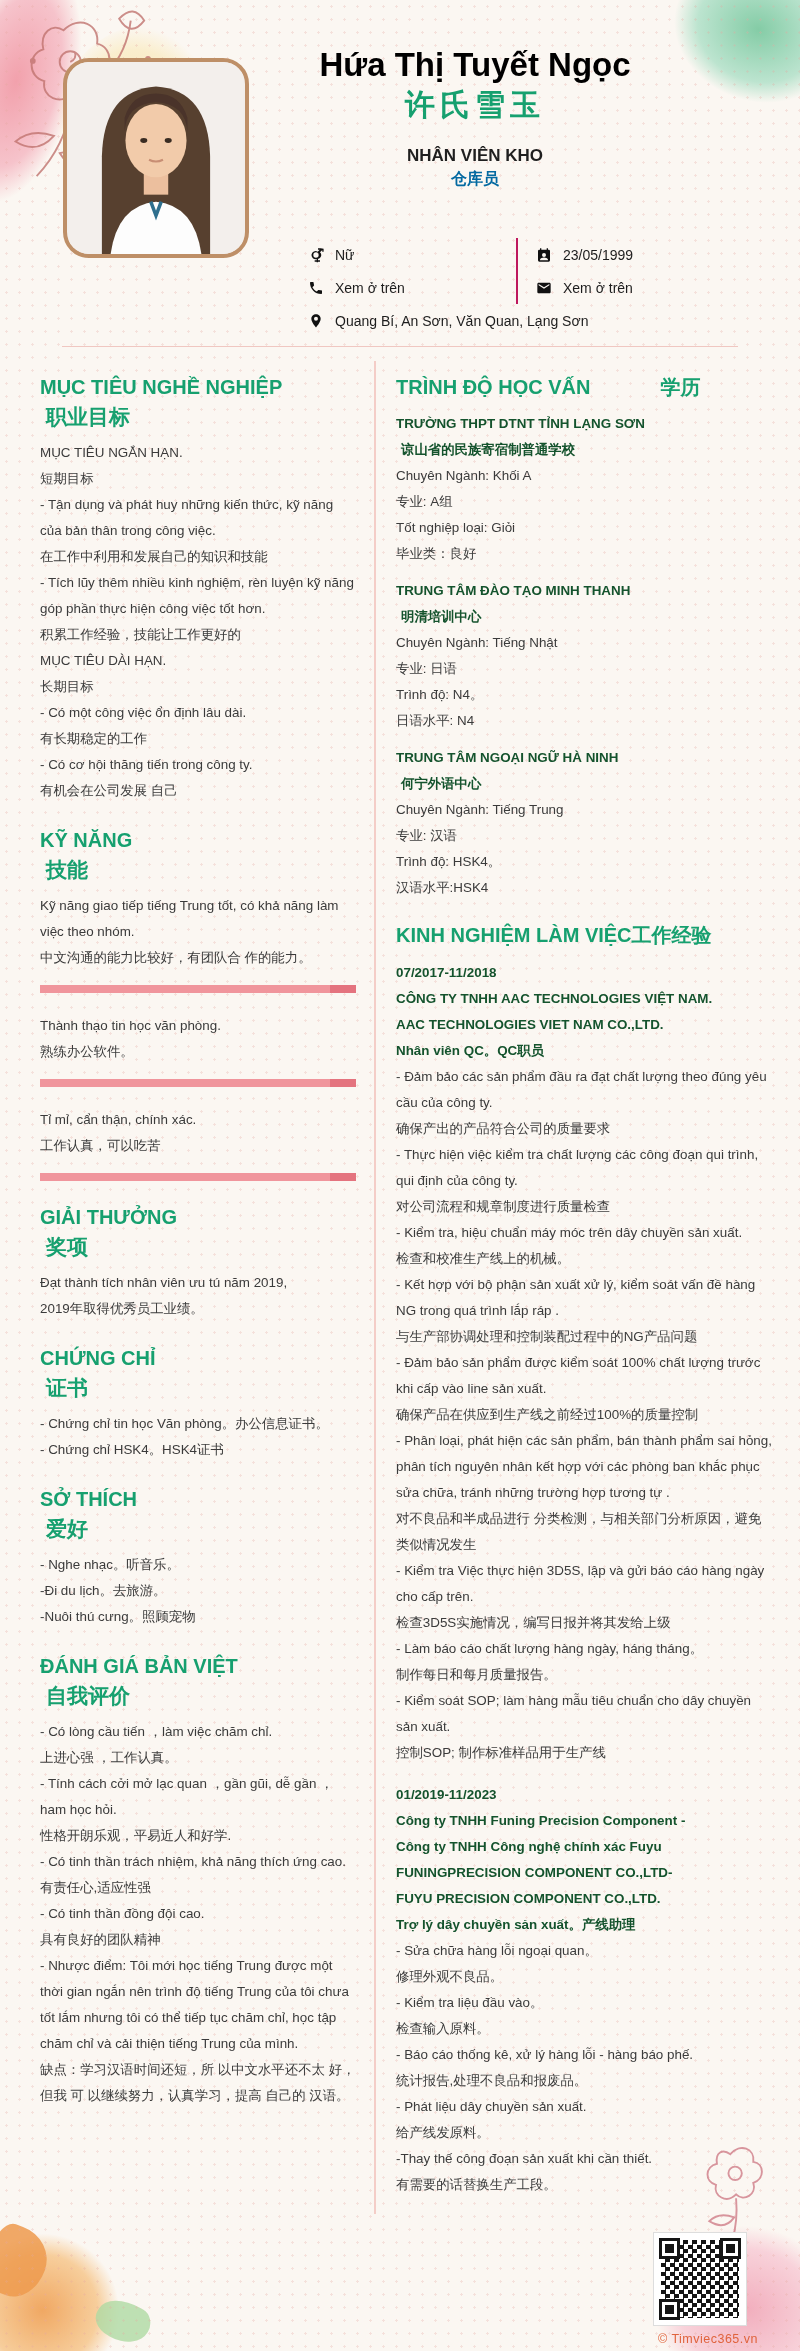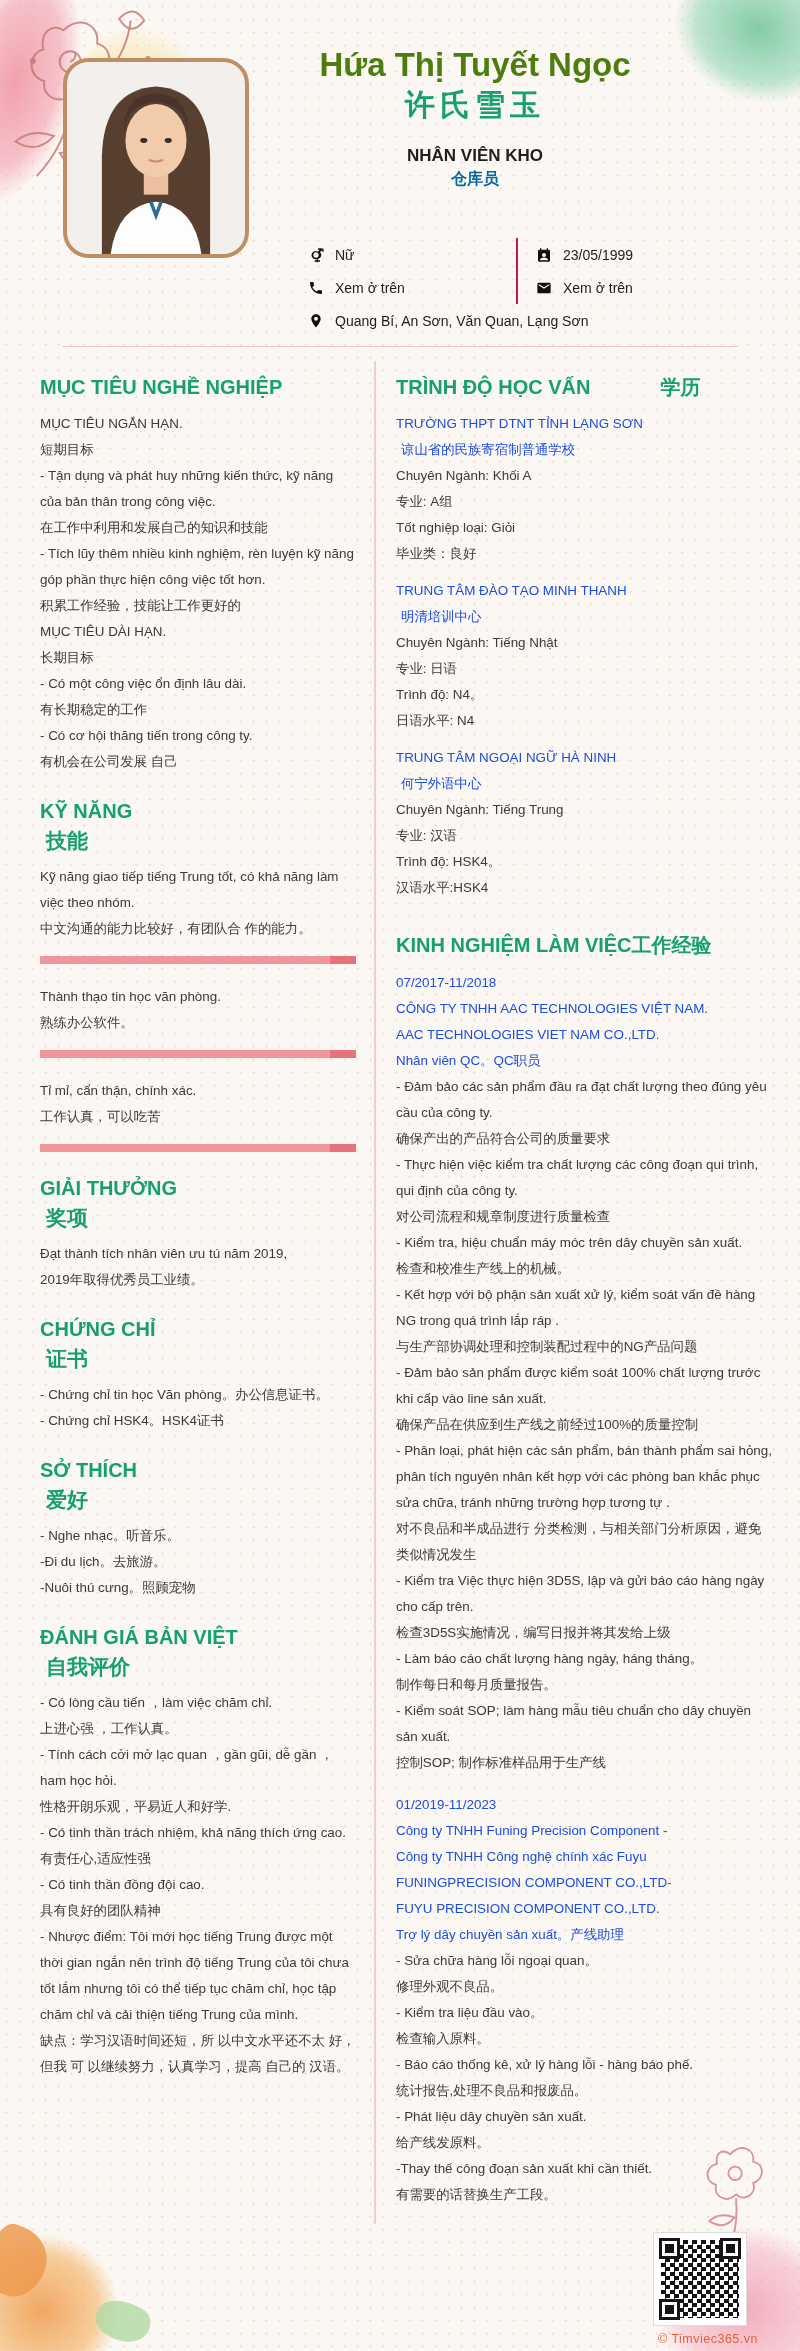--- a/index.html
+++ b/index.html
@@ -30,21 +30,21 @@
     background:radial-gradient(closest-side at 55% 55%,#F2AFBE,#F8D2DA 72%,rgba(248,210,218,0));
     border-radius:50% 50% 42% 58%/55% 45% 58% 42%;}
   .flower-tl{position:absolute;left:4px;top:0;width:192px;height:214px;z-index:1;}
   .flower-br{position:absolute;right:14px;bottom:104px;width:96px;height:110px;z-index:1;}
   
   .header{position:relative;height:346px;z-index:2;}
   .photo{position:absolute;left:63px;top:58px;width:186px;height:200px;border:4px solid #BE8F67;
     border-radius:26px;overflow:hidden;background:#f2eeea;box-sizing:border-box;}
   .photo svg{width:100%;height:100%;display:block;}
   .head-right{position:absolute;left:240px;top:44px;width:470px;text-align:center;}
-  .name-vi{font-size:33px;font-weight:700;color:#4d7c0f;line-height:42px;margin:0;}
+  .name-vi{font-size:33px;font-weight:700;color:#000000;line-height:42px;margin:0;}
   .name-zh{font-size:30px;font-weight:700;color:#16A06F;letter-spacing:5px;line-height:38px;margin:0;}
   .job-title{margin-top:20px;font-size:17px;font-weight:700;color:#1f1f1f;line-height:23px;}
   .job-title-zh{font-size:16px;font-weight:700;color:#0369a1;line-height:23px;}
   .contact{position:absolute;left:308px;top:238px;width:470px;display:grid;
     grid-template-columns:208px 1fr;font-size:14px;color:#1d1d1d;}
   .c-item{display:flex;align-items:center;height:33px;}
   .c-item svg{width:16px;height:16px;margin-right:11px;flex:0 0 16px;fill:#111;}
   .c-item.sep{border-left:2px solid #be185d;padding-left:18px;}
   .c-item.full{grid-column:1/3;}
   .hr{border-top:1px solid #F0C7C1;margin:0 62px;position:relative;z-index:2;}
@@ -53,21 +53,21 @@
   .col-left{width:334px;padding-right:18px;box-sizing:border-box;}
   .divider-v{width:2px;background:#F4CDC7;align-self:stretch;}
   .col-right{flex:1;padding-left:20px;box-sizing:border-box;}
   .sec{margin-top:22px;}
   .sec:first-child{margin-top:12px;}
   .sec-title{font-size:20px;font-weight:700;color:#16A06F;line-height:29px;}
   .sec-title.zh{padding-left:6px;font-size:21px;}
   .sec-title .gap{margin-left:70px;}
   .body{margin-top:9px;}
   .line{margin:0;font-size:13.4px;line-height:26px;color:#3b3b3b;}
-  .line.bold{font-weight:400;color:#1d4ed8;}
+  .line.bold{font-weight:700;color:#14532d;}
   .zh-ind{padding-left:5px;}
   .skill .bar{position:relative;height:8px;background:#F0959C;margin:14px 0 20px;}
   .skill .bar::after{content:"";position:absolute;right:0;top:0;bottom:0;width:26px;background:#E4737E;}
   .school{margin-bottom:11px;}
   .job{margin-top:10px;margin-bottom:16px;}
   
   .qr{position:absolute;right:54px;bottom:26px;width:92px;height:92px;background:#fff;z-index:2;
     box-shadow:0 0 0 1px #ddd;}
   .qr-grid{position:absolute;inset:7px;
     background:repeating-conic-gradient(#141414 0% 25%,#ffffff 0% 50%) 0 0/9px 9px;}
@@ -168,20 +168,21 @@
   </header>
 
   <div class="hr"></div>
 
   <main class="columns">
 
     <section class="col-left">
 
       <div class="sec">
         <div class="sec-title">MỤC TIÊU NGHỀ NGHIỆP</div>
+        <div class="sec-title zh">职业目标</div>
         <div class="body">
 
         <p class="line">MỤC TIÊU NGẮN HẠN.</p>
             <p class="line">短期目标</p>
             <p class="line">- Tận dụng và phát huy những kiến thức, kỹ năng của bản thân trong công việc.</p>
             <p class="line">在工作中利用和发展自己的知识和技能</p>
             <p class="line">- Tích lũy thêm nhiều kinh nghiệm, rèn luyện kỹ năng góp phần thực hiện công việc tốt hơn.</p>
             <p class="line">积累工作经验，技能让工作更好的</p>
             <p class="line">MỤC TIÊU DÀI HẠN.</p>
             <p class="line">长期目标</p>
@@ -306,21 +307,21 @@
 
             <p class="line">Chuyên Ngành: Tiếng Trung</p>
                 <p class="line">专业: 汉语</p>
                 <p class="line">Trình độ: HSK4。</p>
                 <p class="line">汉语水平:HSK4</p>
               </div>
           </div>
         </div>
       </div>
 
-      <div class="sec" style="margin-top:30px;">
+      <div class="sec" style="margin-top:20px;">
         <div class="sec-title">KINH NGHIỆM LÀM VIỆC工作经验</div>
 
         <div class="job">
           <p class="line bold">07/2017-11/2018</p>
           <div>
 
           <p class="line bold">CÔNG TY TNHH AAC TECHNOLOGIES VIỆT NAM.</p>
               <p class="line bold"> AAC TECHNOLOGIES VIET NAM CO.,LTD.</p>
               <p class="line bold">Nhân viên QC。QC职员</p>
             </div>

